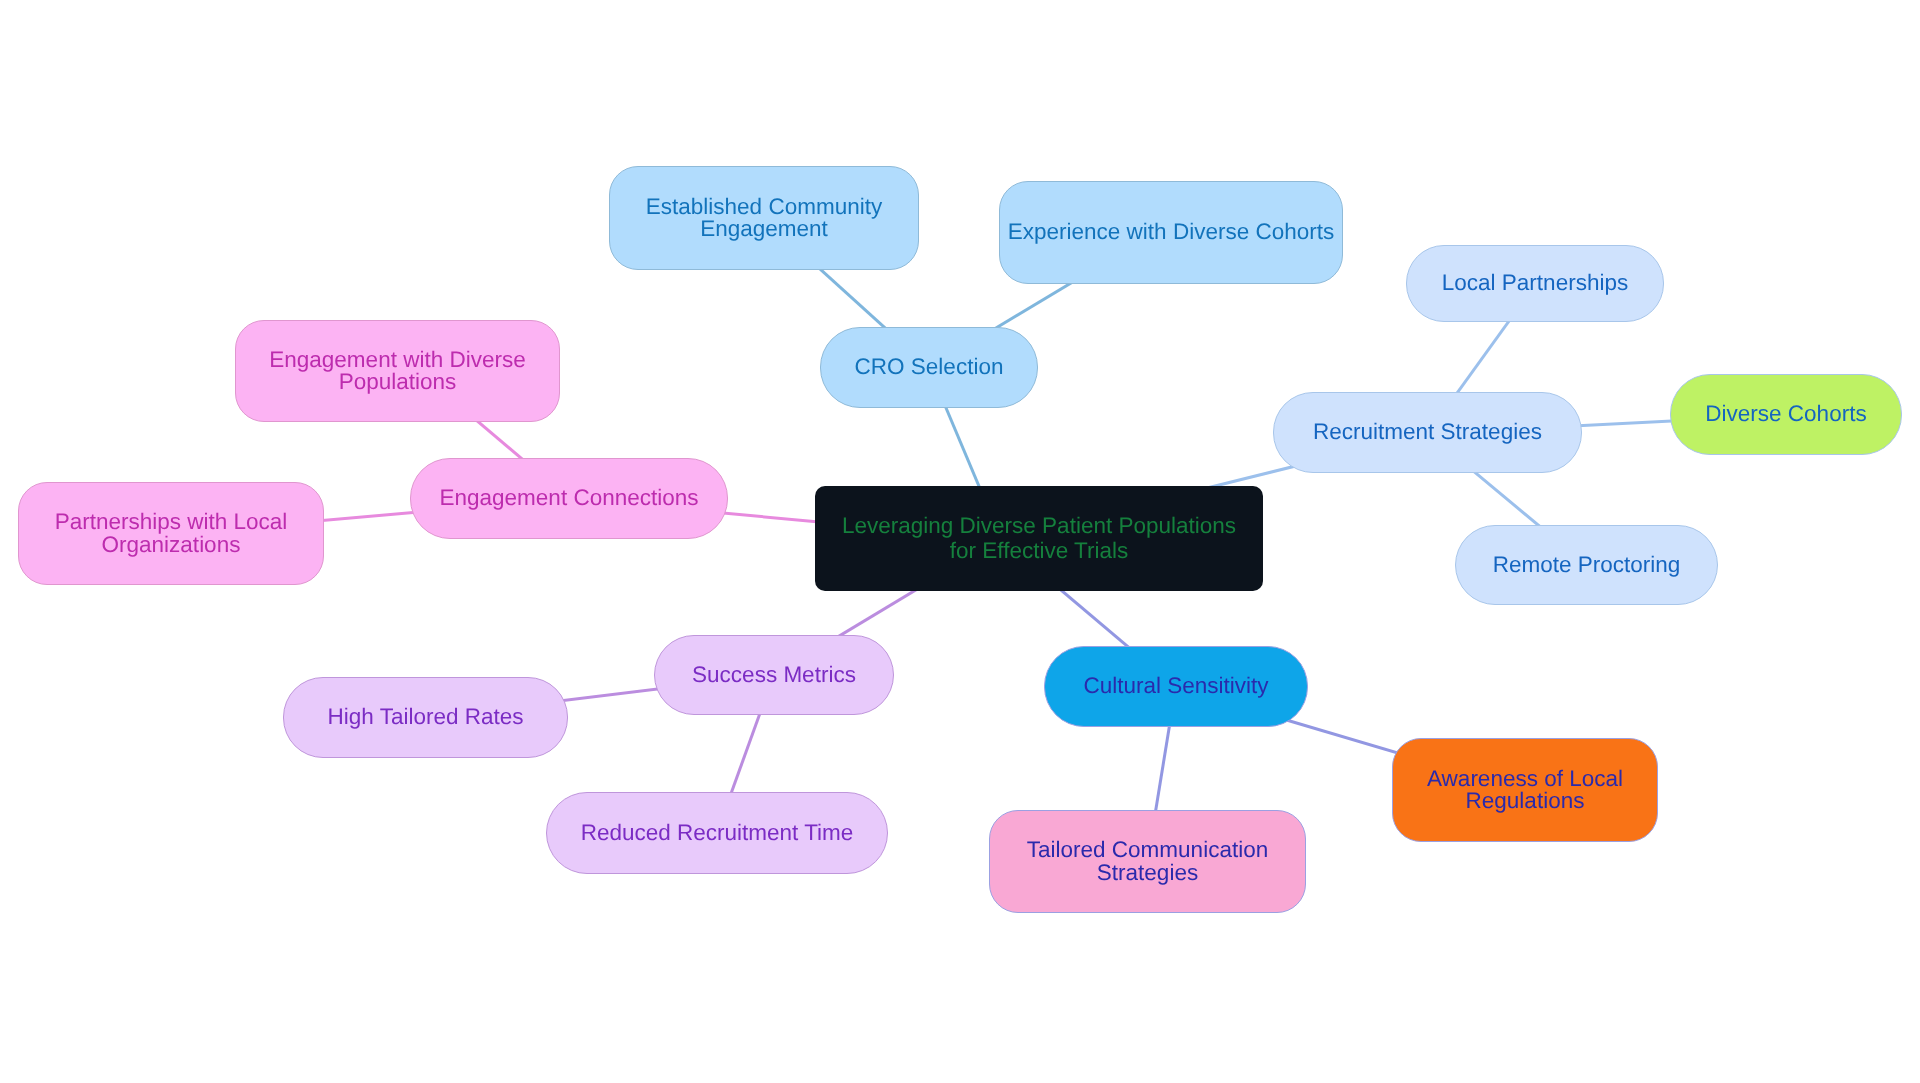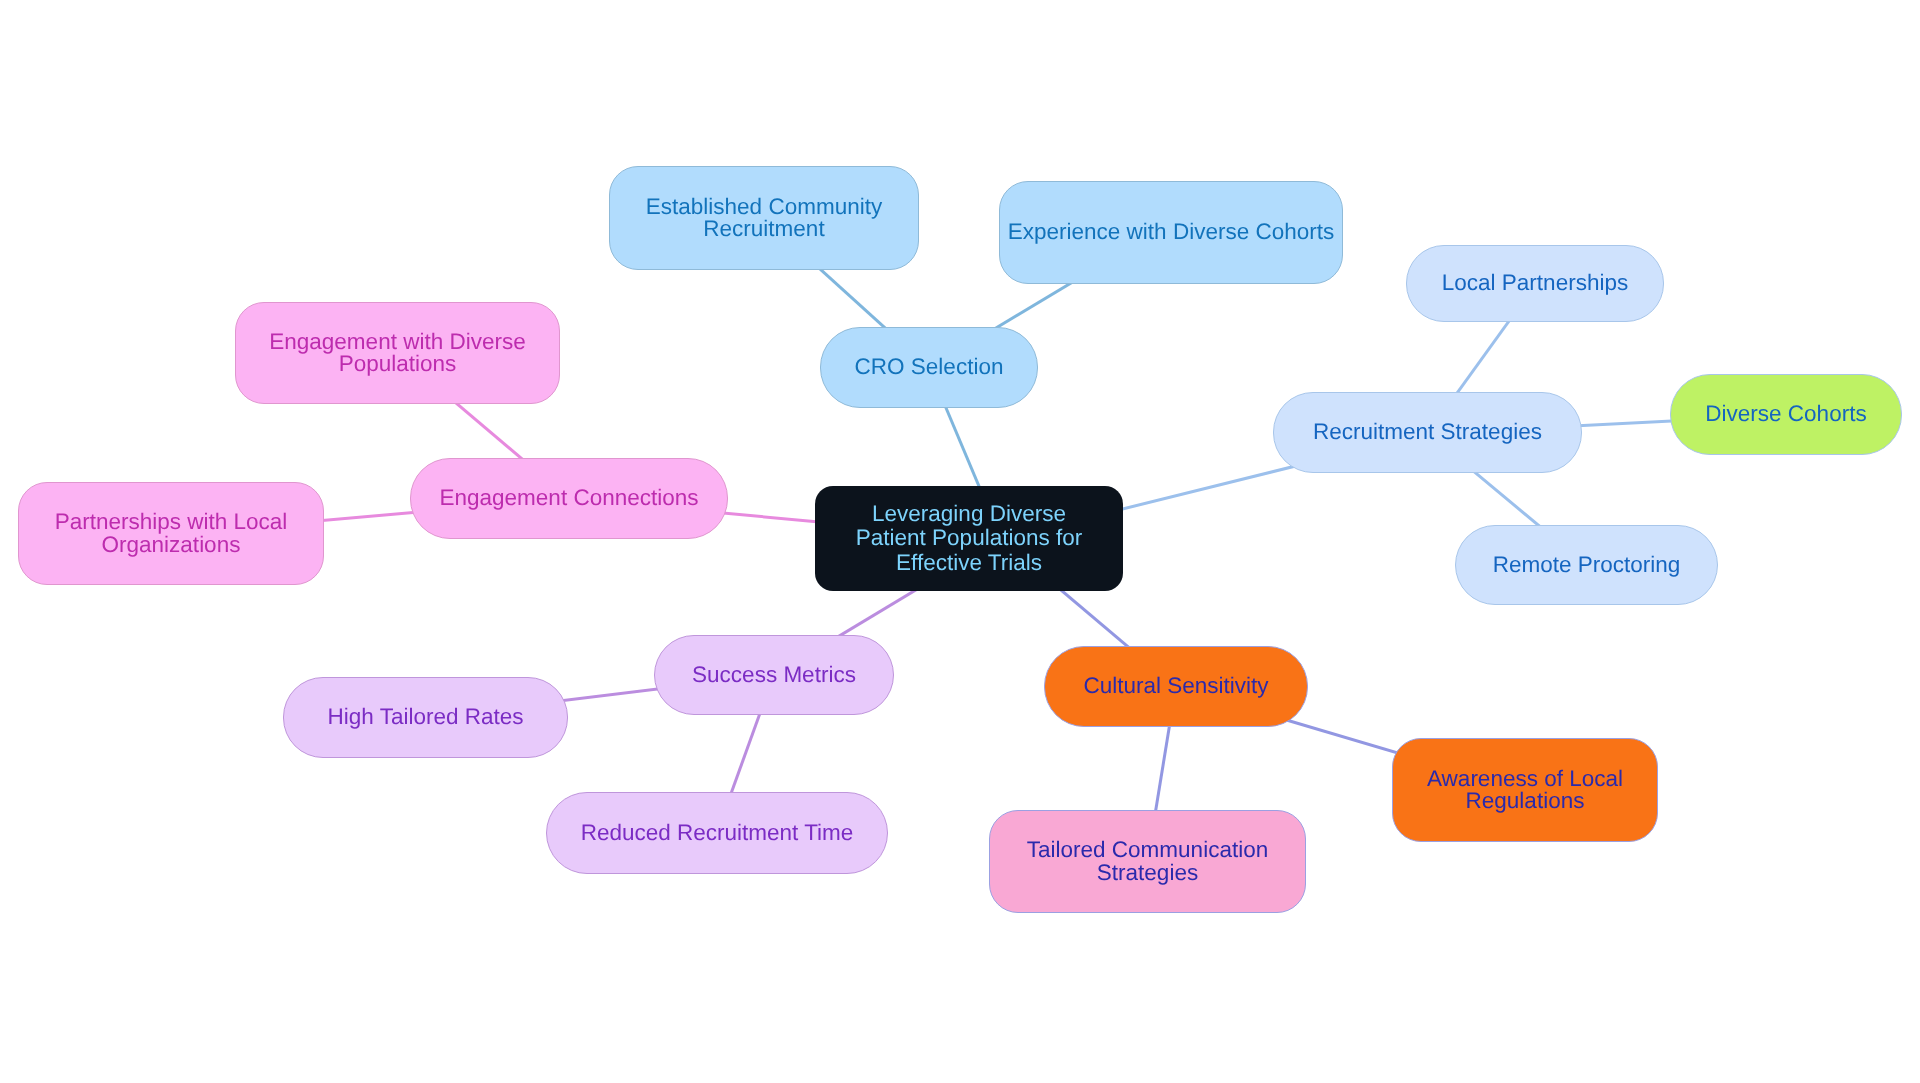--- a/index.html
+++ b/index.html
@@ -34,29 +34,29 @@
       <div class="edge" style="left: 569px; top: 498.5px; width: 224.906px; height: 2.6px; background: rgb(231, 138, 222); transform: translateY(-50%) rotate(-139.689deg);"></div>
       <div class="edge" style="left: 569px; top: 498.5px; width: 399.536px; height: 2.6px; background: rgb(231, 138, 222); transform: translateY(-50%) rotate(174.974deg);"></div>
       <div class="edge" style="left: 1001px; top: 538.5px; width: 264.88px; height: 2.6px; background: rgb(187, 141, 223); transform: translateY(-50%) rotate(148.981deg);"></div>
       <div class="edge" style="left: 774px; top: 675px; width: 351.082px; height: 2.6px; background: rgb(187, 141, 223); transform: translateY(-50%) rotate(173.047deg);"></div>
       <div class="edge" style="left: 774px; top: 675px; width: 167.967px; height: 2.6px; background: rgb(187, 141, 223); transform: translateY(-50%) rotate(109.837deg);"></div>
       <div class="edge" style="left: 1001px; top: 538.5px; width: 229.192px; height: 2.6px; background: rgb(146, 151, 226); transform: translateY(-50%) rotate(40.2217deg);"></div>
       <div class="edge" style="left: 1176px; top: 686.5px; width: 364.024px; height: 2.6px; background: rgb(146, 151, 226); transform: translateY(-50%) rotate(16.5183deg);"></div>
       <div class="edge" style="left: 1176px; top: 686.5px; width: 177.306px; height: 2.6px; background: rgb(146, 151, 226); transform: translateY(-50%) rotate(99.2498deg);"></div>
     </div>
 
-  <div class="node root-node" style="left: 815px; top: 486px; width: 308px; height: 105px; border-radius: 18px; background: rgb(12, 19, 28); border-color: rgb(12, 19, 28); color: #7dd3fc;">
+  <div class="node root-node" style="left: 815px; top: 486px; width: 448px; height: 105px; border-radius: 10px; background: rgb(12, 19, 28); border-color: rgb(12, 19, 28); color: #15803d;">
     <span class="label">Leveraging Diverse Patient Populations for Effective Trials</span>
   </div>
 
   <div class="node branch-node" style="left: 820px; top: 327px; width: 218px; height: 81px; border-radius: 40px; background: rgb(177, 220, 253); border-color: rgb(143, 186, 216); color: rgb(18, 115, 187);">
     <span class="label">CRO Selection</span>
   </div>
   <div class="node leaf-node" style="left: 609px; top: 166px; width: 310px; height: 104px; border-radius: 29px; background: rgb(177, 220, 253); border-color: rgb(143, 186, 216); color: rgb(18, 115, 187);">
-    <span class="label">Established Community Recruitment</span>
+    <span class="label">Established Community Engagement</span>
   </div>
   <div class="node leaf-node" style="left: 999px; top: 181px; width: 344px; height: 103px; border-radius: 29px; background: rgb(177, 220, 253); border-color: rgb(143, 186, 216); color: rgb(18, 115, 187);">
     <span class="label">Experience with Diverse Cohorts</span>
   </div>
 
   <div class="node branch-node" style="left: 1273px; top: 392px; width: 309px; height: 81px; border-radius: 40px; background: rgb(207, 226, 253); border-color: rgb(168, 198, 234); color: rgb(21, 101, 192);">
     <span class="label">Recruitment Strategies</span>
   </div>
   <div class="node leaf-node" style="left: 1406px; top: 245px; width: 258px; height: 77px; border-radius: 38px; background: rgb(207, 226, 253); border-color: rgb(168, 198, 234); color: rgb(21, 101, 192);">
     <span class="label">Local Partnerships</span>
@@ -64,38 +64,38 @@
   <div class="node leaf-node" style="left: 1670px; top: 374px; width: 232px; height: 81px; border-radius: 40px; background: #bef264; border-color: rgb(168, 198, 234); color: rgb(21, 101, 192); justify-content: center;">
     <span class="label">Diverse Cohorts</span>
   </div>
   <div class="node leaf-node" style="left: 1455px; top: 525px; width: 263px; height: 80px; border-radius: 40px; background: rgb(207, 226, 253); border-color: rgb(168, 198, 234); color: rgb(21, 101, 192);">
     <span class="label">Remote Proctoring</span>
   </div>
 
   <div class="node branch-node" style="left: 410px; top: 458px; width: 318px; height: 81px; border-radius: 40px; background: rgb(252, 179, 243); border-color: rgb(224, 150, 207); color: rgb(189, 44, 174);">
     <span class="label">Engagement Connections</span>
   </div>
-  <div class="node leaf-node" style="left: 235px; top: 302px; width: 325px; height: 102px; border-radius: 29px; background: rgb(252, 179, 243); border-color: rgb(224, 150, 207); color: rgb(189, 44, 174);">
+  <div class="node leaf-node" style="left: 235px; top: 320px; width: 325px; height: 102px; border-radius: 29px; background: rgb(252, 179, 243); border-color: rgb(224, 150, 207); color: rgb(189, 44, 174);">
     <span class="label">Engagement with Diverse Populations</span>
   </div>
   <div class="node leaf-node" style="left: 18px; top: 482px; width: 306px; height: 103px; border-radius: 29px; background: rgb(252, 179, 243); border-color: rgb(224, 150, 207); color: rgb(189, 44, 174);">
     <span class="label">Partnerships with Local Organizations</span>
   </div>
 
   <div class="node branch-node" style="left: 654px; top: 635px; width: 240px; height: 80px; border-radius: 40px; background: rgb(232, 202, 251); border-color: rgb(191, 150, 219); color: rgb(123, 44, 196);">
     <span class="label">Success Metrics</span>
   </div>
   <div class="node leaf-node" style="left: 283px; top: 677px; width: 285px; height: 81px; border-radius: 40px; background: rgb(232, 202, 251); border-color: rgb(191, 150, 219); color: rgb(123, 44, 196);">
     <span class="label">High Tailored Rates</span>
   </div>
   <div class="node leaf-node" style="left: 546px; top: 792px; width: 342px; height: 82px; border-radius: 41px; background: rgb(232, 202, 251); border-color: rgb(191, 150, 219); color: rgb(123, 44, 196);">
     <span class="label">Reduced Recruitment Time</span>
   </div>
 
-  <div class="node branch-node" style="left: 1044px; top: 646px; width: 264px; height: 81px; border-radius: 40px; background: #f97316; border-color: rgb(155, 160, 226); color: rgb(42, 42, 172);">
+  <div class="node branch-node" style="left: 1044px; top: 646px; width: 264px; height: 81px; border-radius: 40px; background: #0ea5e9; border-color: rgb(155, 160, 226); color: rgb(42, 42, 172);">
     <span class="label">Cultural Sensitivity</span>
   </div>
   <div class="node leaf-node" style="left: 1392px; top: 738px; width: 266px; height: 104px; border-radius: 29px; background: #f97316; border-color: rgb(155, 160, 226); color: rgb(42, 42, 172);">
     <span class="label">Awareness of Local Regulations</span>
   </div>
   <div class="node leaf-node" style="left: 989px; top: 810px; width: 317px; height: 103px; border-radius: 29px; background: #f9a8d4; border-color: rgb(155, 160, 226); color: rgb(42, 42, 172);">
     <span class="label">Tailored Communication Strategies</span>
   </div>
 
 </div>

